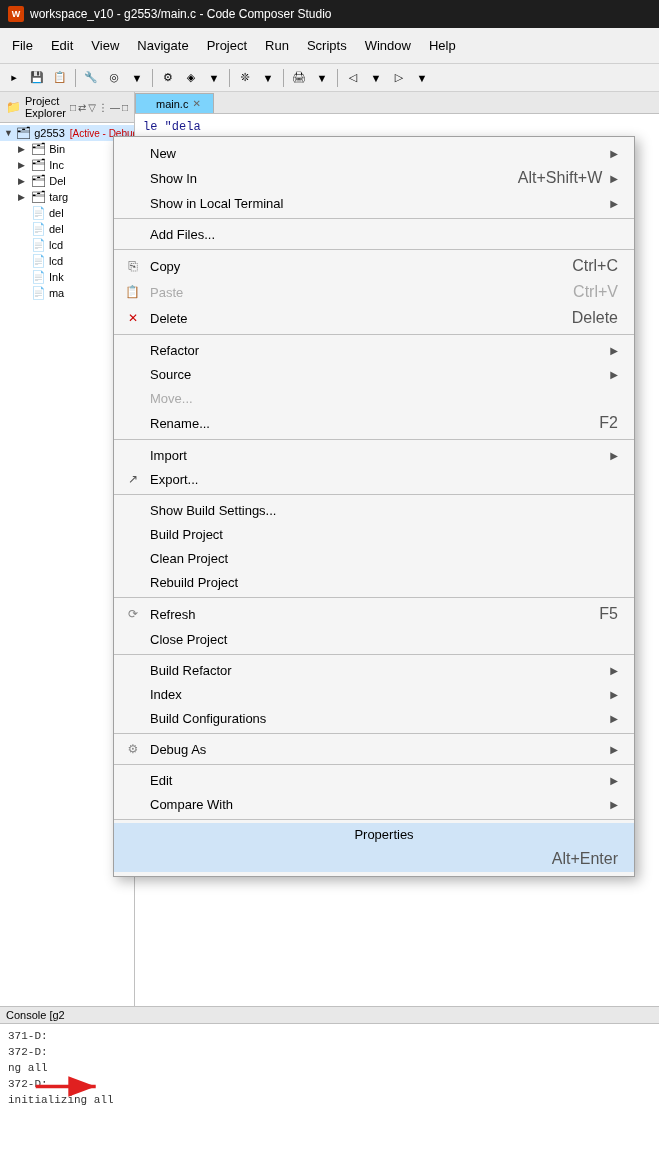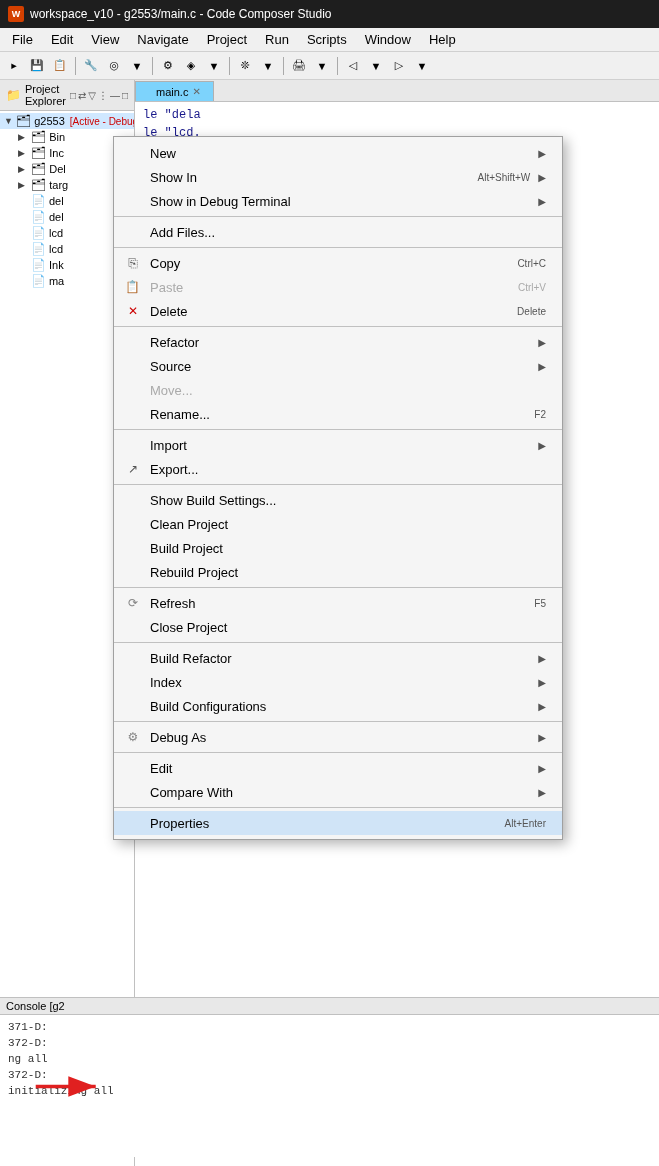--- a/index.html
+++ b/index.html
@@ -29,21 +29,21 @@
       background: #d44000;
       border-radius: 2px;
       display: flex; align-items: center; justify-content: center;
       font-size: 9px; color: white; font-weight: bold;
       flex-shrink: 0;
     }
 
     
     .menu-bar {
       background: #f0f0f0;
-      height: 24px;
+      height: 36px;
       display: flex;
       align-items: center;
       padding: 0 4px;
       border-bottom: 1px solid #d0d0d0;
       gap: 2px;
     }
     .menu-item {
       padding: 2px 8px;
       font-size: 13px;
       cursor: pointer;
@@ -149,55 +149,55 @@
     }
     .code-line { line-height: 18px; white-space: nowrap; }
     .code-keyword { color: #7b0e7b; font-weight: bold; }
     .code-string { color: #1a1a8c; }
 
     
     .context-menu {
       position: absolute;
       top: 136px;
       left: 113px;
-      width: 450px;
+      width: 522px;
       background: #f5f5f5;
       border: 1px solid #a0a0a0;
       box-shadow: 4px 4px 12px rgba(0,0,0,0.3);
       z-index: 100;
       padding: 4px 0;
     }
     .cm-item {
       display: flex;
       align-items: center;
       padding: 4px 16px 4px 36px;
       cursor: pointer;
       position: relative;
       min-height: 24px;
       gap: 8px;
     }
     .cm-item.disabled { color: #aaa; cursor: default; }
     .cm-item.highlighted { background: #d0e4f7; }
     .cm-label { flex: 1; font-size: 13px; }
-    .cm-shortcut { font-size: 10px; color: #555; margin-left: auto; padding-left: 20px; }
+    .cm-shortcut { font-size: 16px; color: #555; margin-left: auto; padding-left: 20px; }
     .cm-arrow { font-size: 10px; color: #555; }
     .cm-icon {
       position: absolute;
       left: 10px;
       width: 18px;
       height: 18px;
       display: flex; align-items: center; justify-content: center;
       font-size: 12px;
     }
     .cm-sep { height: 1px; background: #c0c0c0; margin: 3px 0; }
 
     
     .console-area {
       position: absolute;
-      bottom: 9px;
+      bottom: 0;
       left: 0;
       right: 0;
       height: 160px;
       background: #fff;
       border-top: 1px solid #c0c0c0;
       font-family: 'Courier New', monospace;
       font-size: 11px;
       padding: 4px 8px;
       overflow: hidden;
     }
@@ -380,21 +380,21 @@
     <span class="cm-arrow">▶</span>
   </div>
 
   <div class="cm-item">
     <span class="cm-label">Show In</span>
     <span class="cm-shortcut">Alt+Shift+W</span>
     <span class="cm-arrow">▶</span>
   </div>
 
   <div class="cm-item">
-    <span class="cm-label">Show in Debug Terminal</span>
+    <span class="cm-label">Show in Local Terminal</span>
     <span class="cm-arrow">▶</span>
   </div>
 
   <div class="cm-sep"></div>
 
   <div class="cm-item">
     <span class="cm-label">Add Files...</span>
   </div>
 
   <div class="cm-sep"></div>
@@ -450,25 +450,25 @@
     <span class="cm-label">Export...</span>
   </div>
 
   <div class="cm-sep"></div>
 
   <div class="cm-item">
     <span class="cm-label">Show Build Settings...</span>
   </div>
 
   <div class="cm-item">
+    <span class="cm-label">Build Project</span>
+  </div>
+
+  <div class="cm-item">
     <span class="cm-label">Clean Project</span>
-  </div>
-
-  <div class="cm-item">
-    <span class="cm-label">Build Project</span>
   </div>
 
   <div class="cm-item">
     <span class="cm-label">Rebuild Project</span>
   </div>
 
   <div class="cm-sep"></div>
 
   <div class="cm-item">
     <span class="cm-icon" style="color:#888;">⟳</span>
@@ -513,21 +513,21 @@
     <span class="cm-arrow">▶</span>
   </div>
 
   <div class="cm-item">
     <span class="cm-label">Compare With</span>
     <span class="cm-arrow">▶</span>
   </div>
 
   <div class="cm-sep"></div>
 
-  <div class="cm-item highlighted" style="background:#d0e4f7;">
+  <div class="cm-item highlighted" style="background:#d0e4f7;flex-direction:column;">
     <span class="cm-label">Properties</span>
     <span class="cm-shortcut">Alt+Enter</span>
   </div>
 </div>
 
 <div class="console-area">
   <div class="console-header">
     <span>Console [g2</span>
   </div>
   <div class="console-line">371-D:</div>

